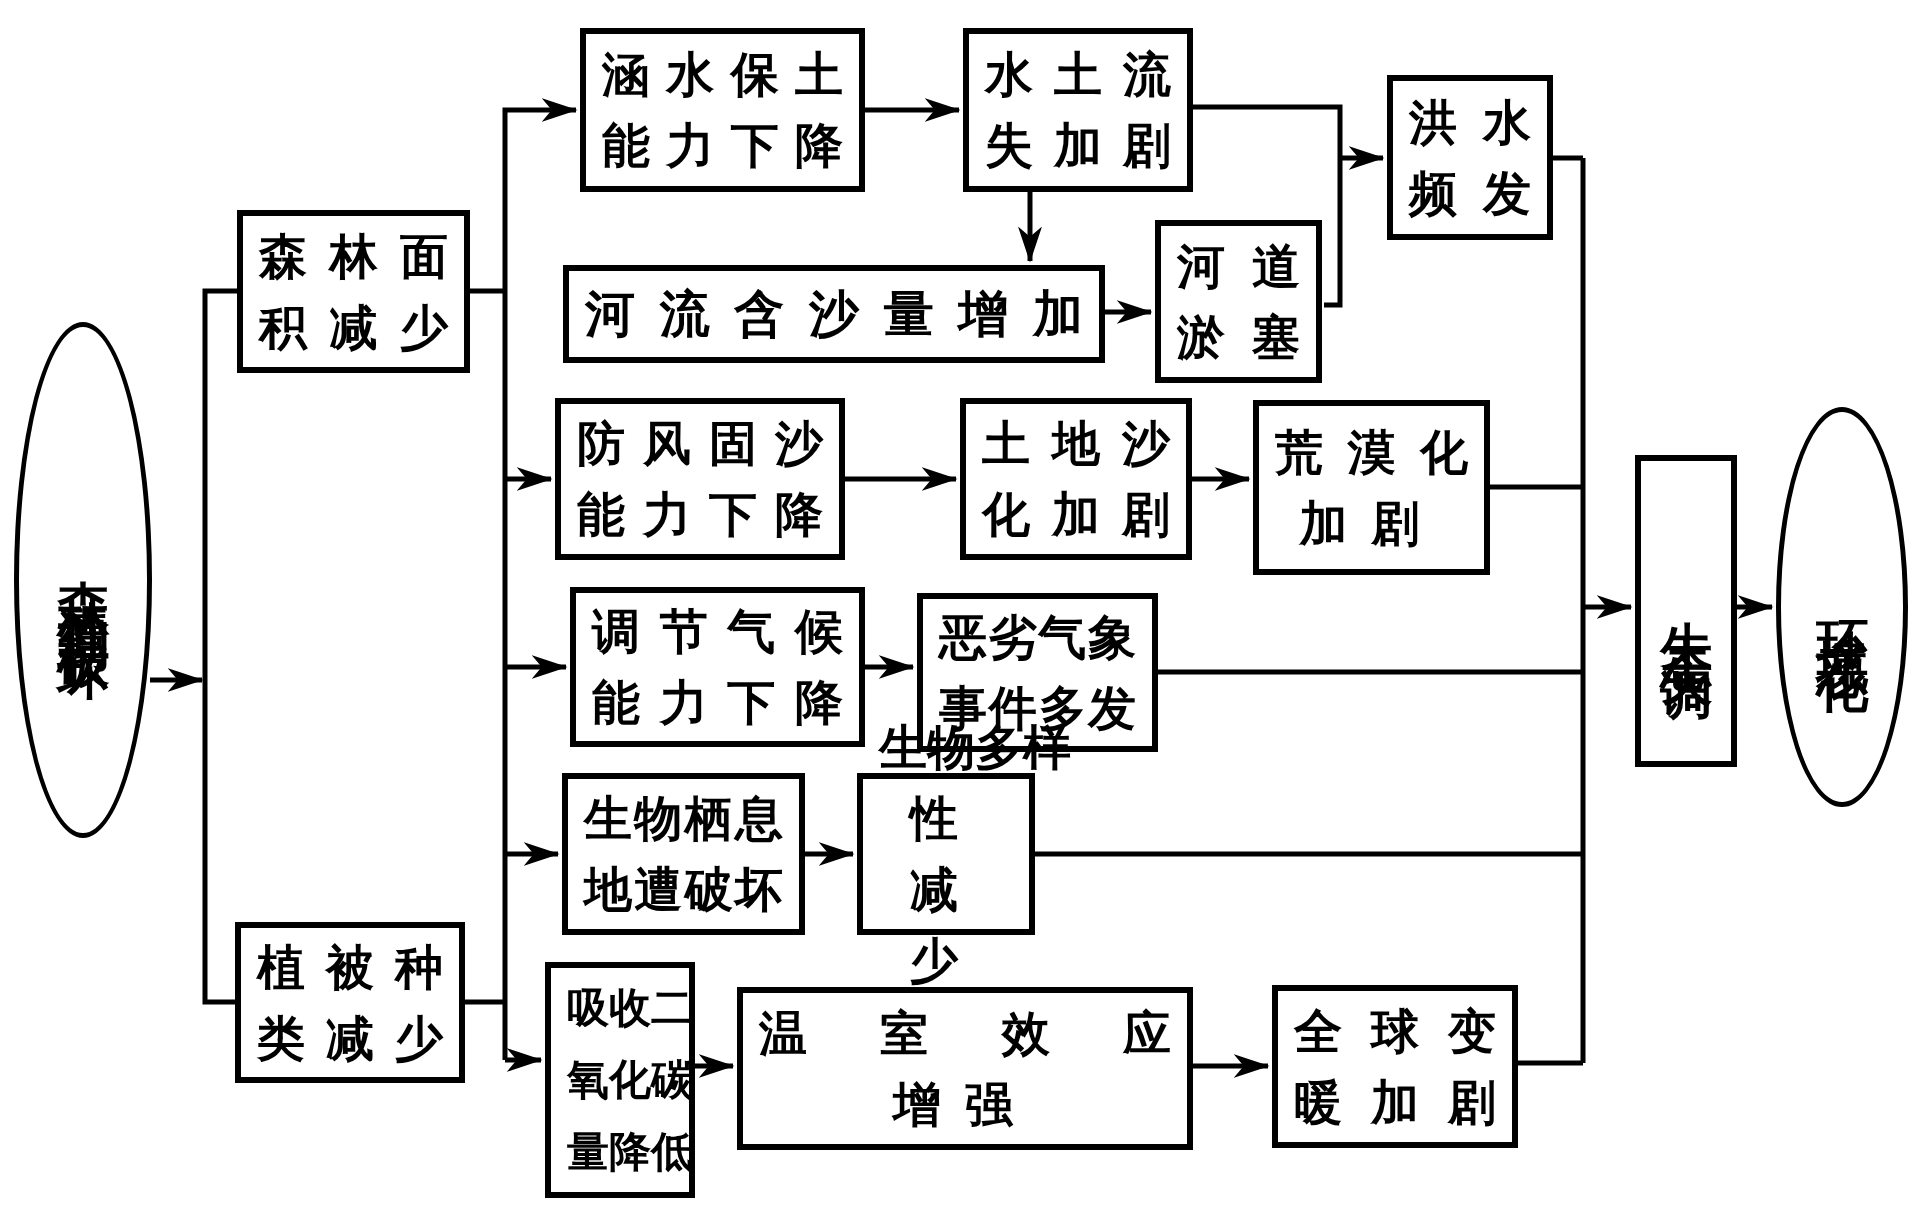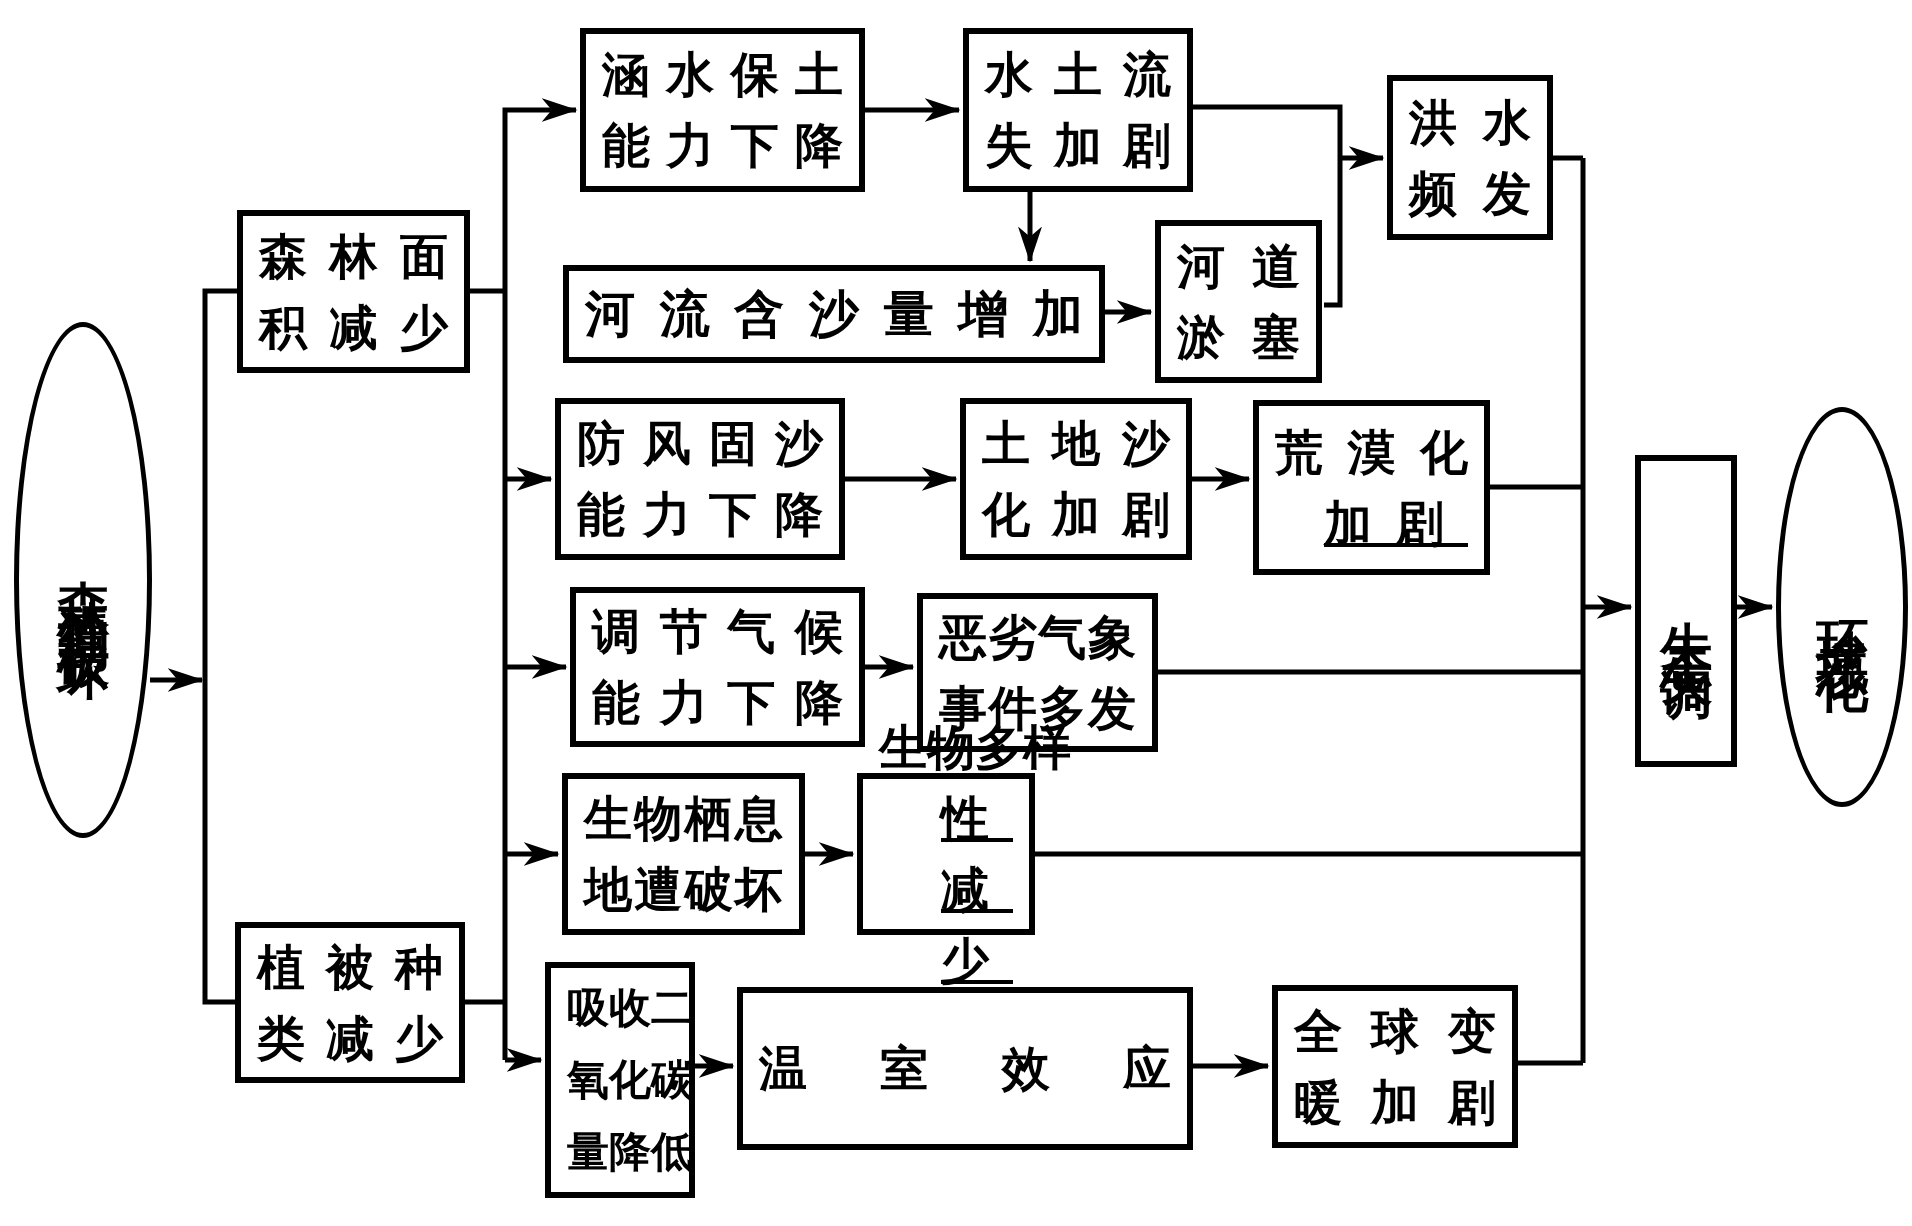--- a/index.html
+++ b/index.html
@@ -6,21 +6,21 @@
   html,body{margin:0;padding:0;background:#ffffff;}
   #canvas{position:relative;width:1912px;height:1226px;background:#fff;
     font-family:"Liberation Serif","DejaVu Serif",serif;color:#000;}
   #wires{position:absolute;left:0;top:0;width:1912px;height:1226px;}
   #wires path{stroke:#000;stroke-width:5;fill:none;}
   .node{position:absolute;box-sizing:border-box;border:6px solid #000;background:#fff;
     display:flex;flex-direction:column;justify-content:center;}
   .ellipse{border-radius:50%;border-width:5px;align-items:center;flex-direction:row;}
   .vtext{writing-mode:vertical-rl;text-orientation:upright;white-space:nowrap;}
   .jline{display:flex;justify-content:space-between;padding:0 16px;width:100%;box-sizing:border-box;}
-  .line-short{padding:0 16px;text-align:right;letter-spacing:0.5em;width:100%;box-sizing:border-box;text-decoration:underline;}
+  .line-short{padding:0 16px;text-align:center;letter-spacing:0.5em;width:100%;box-sizing:border-box;}
   .f2{font-size:48px;line-height:71px;font-weight:bold;}
   .f1{font-size:50px;line-height:84px;font-weight:bold;}
   .f3{font-size:42px;line-height:72px;font-weight:bold;}
   .fe{font-size:52px;letter-spacing:14px;font-weight:bold;}
   .fv{font-size:52px;letter-spacing:16px;font-weight:bold;}
 </style>
 </head>
 <body>
 
 <div id="canvas">
@@ -263,20 +263,21 @@
       </div>
   </div>
 
   <div class="node" style="left:737px;top:987px;width:456px;height:163px;">
     <div class="jline f2">
         <span>温</span>
         <span>室</span>
         <span>效</span>
         <span>应</span>
       </div>
+    <div class="line-short f2">增强</div>
   </div>
 
   <div class="node" style="left:1272px;top:985px;width:246px;height:163px;">
     <div class="jline f2">
         <span>全</span>
         <span>球</span>
         <span>变</span>
       </div>
     <div class="jline f2">
         <span>暖</span>

